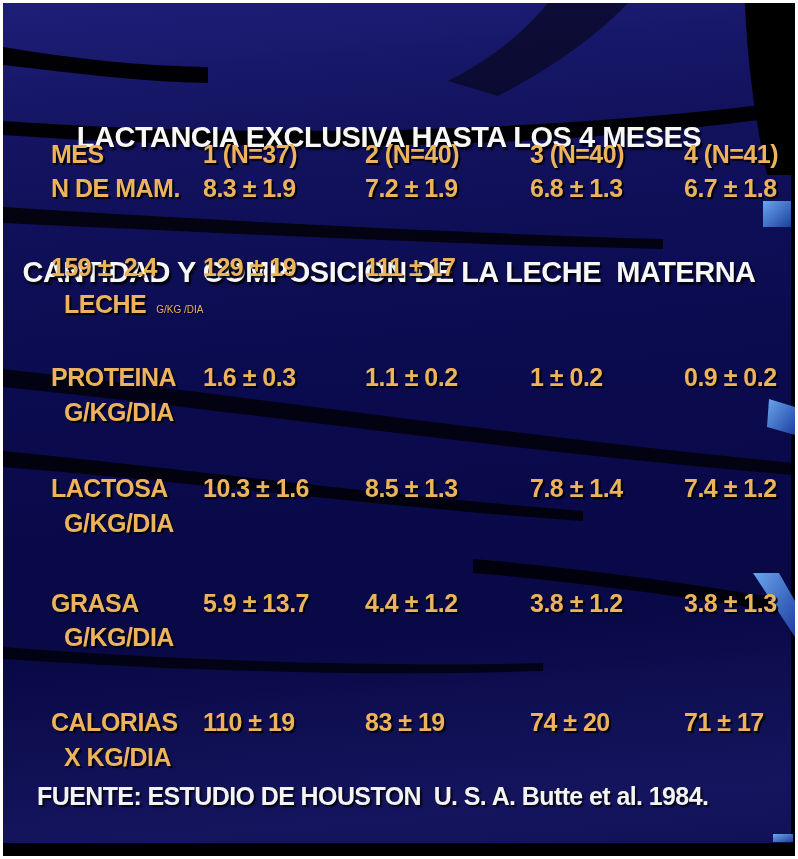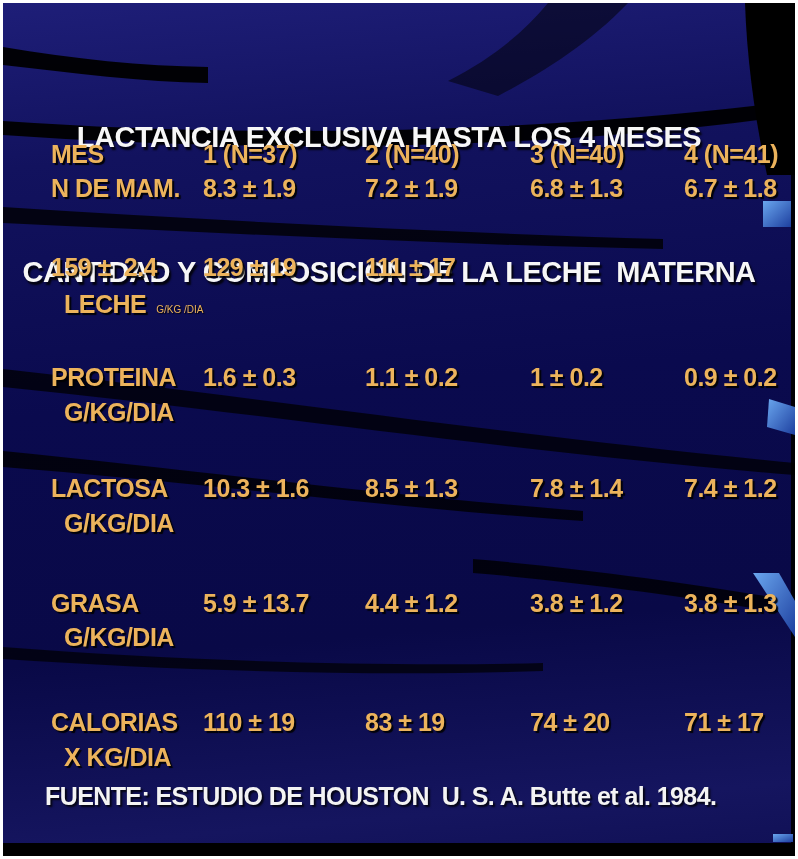--- a/index.html
+++ b/index.html
@@ -53,21 +53,20 @@
     text-shadow:1px 1px 1px rgba(0,0,0,0.9);
     white-space:pre;
   }
   .footer{
     position:absolute;top:779px;left:34px;
     color:#f3f3f3;
     font-size:25px;font-weight:700;
     letter-spacing:-0.6px;
     white-space:pre;
     text-shadow:2px 2px 2px rgba(0,0,0,0.8);
-    margin-left:8px;
   }
 </style>
 </head>
 <body>
 
 <div class="frame">
   <div class="slide">
 
     <svg class="bg" width="792" height="853" viewBox="0 0 792 853" xmlns="http://www.w3.org/2000/svg">
       <defs>

